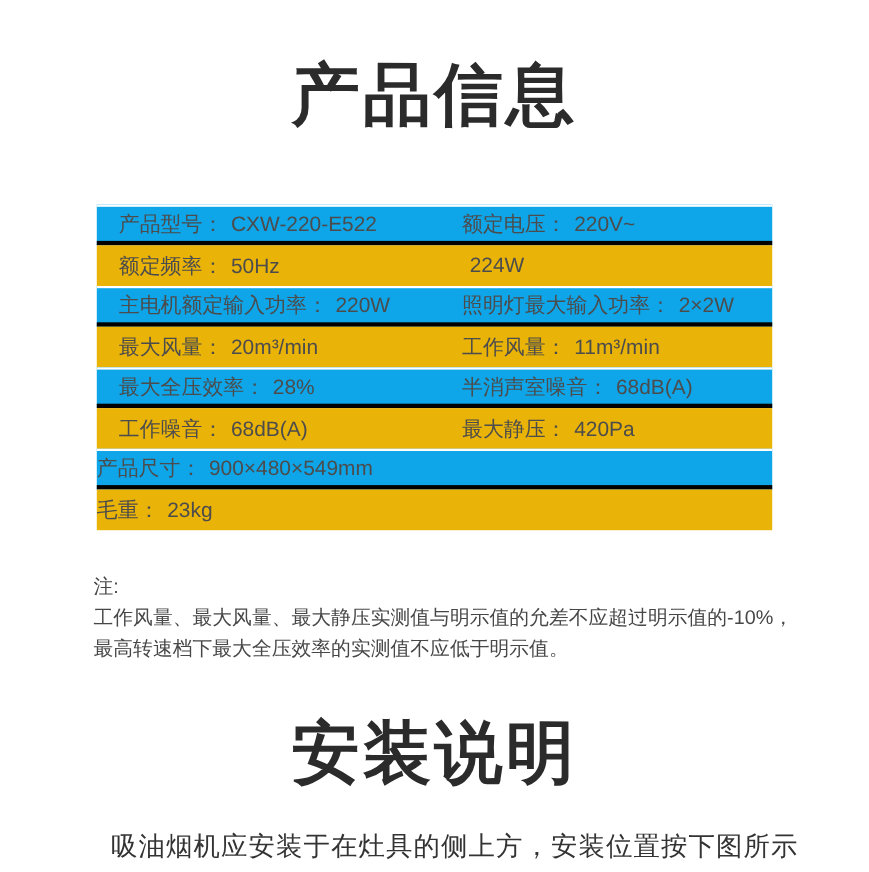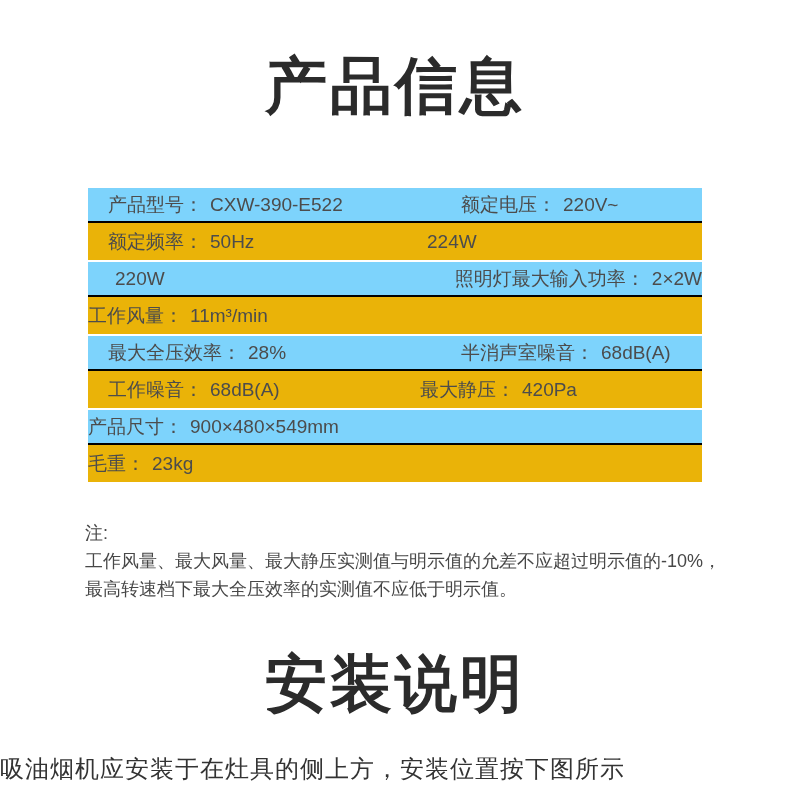--- a/index.html
+++ b/index.html
@@ -35,24 +35,23 @@
   }
   .spec-row {
     display: flex;
     align-items: center;
     height: 37px;
     font-size: 19px;
     color: #4c4c4c;
     background: #eab308;
   }
   .spec-row.shaded {
-    background: #7dd3fc;
+    background: #0ea5e9;
     border-top: 2px solid #ffffff;
-    border-bottom: 2px solid #000000;
-    gap: 41px;
+    border-bottom: 4px solid #000000;
   }
   .spec-cell {
     display: flex;
     align-items: baseline;
     white-space: nowrap;
   }
   .spec-cell.left {
     width: 332px;
     padding-left: 20px;
   }
@@ -66,68 +65,73 @@
     width: 640px;
     font-size: 18px;
     line-height: 28px;
     color: #474747;
   }
   .install-text {
     position: absolute;
     left: 0;
     top: 753px;
     width: 726px;
-    text-align: left;
+    text-align: right;
     font-size: 24px;
     color: #333333;
     letter-spacing: 1px;
     white-space: nowrap;
   }
 </style>
 </head>
 <body>
 
 <div class="page">
 
   <div class="big-title title-product">产品信息</div>
 
   <div class="spec-table">
 
     <div class="spec-row shaded">
       <div class="spec-cell left">
         <span class="spec-label">产品型号：</span>
-        <span class="spec-value">CXW-390-E522</span>
+        <span class="spec-value">CXW-220-E522</span>
       </div>
       <div class="spec-cell right">
         <span class="spec-label">额定电压：</span>
         <span class="spec-value">220V~</span>
       </div>
     </div>
 
     <div class="spec-row">
       <div class="spec-cell left">
         <span class="spec-label">额定频率：</span>
         <span class="spec-value">50Hz</span>
       </div>
       <div class="spec-cell right">
         <span class="spec-value">224W</span>
       </div>
     </div>
 
     <div class="spec-row shaded">
       <div class="spec-cell left">
+        <span class="spec-label">主电机额定输入功率：</span>
         <span class="spec-value">220W</span>
       </div>
       <div class="spec-cell right">
         <span class="spec-label">照明灯最大输入功率：</span>
         <span class="spec-value">2×2W</span>
       </div>
     </div>
 
     <div class="spec-row">
+      <div class="spec-cell left">
+        <span class="spec-label">最大风量：</span>
+        <span class="spec-value">20m³/min</span>
+      </div>
       <div class="spec-cell right">
         <span class="spec-label">工作风量：</span>
         <span class="spec-value">11m³/min</span>
       </div>
     </div>
 
     <div class="spec-row shaded">
       <div class="spec-cell left">
         <span class="spec-label">最大全压效率：</span>
         <span class="spec-value">28%</span>

